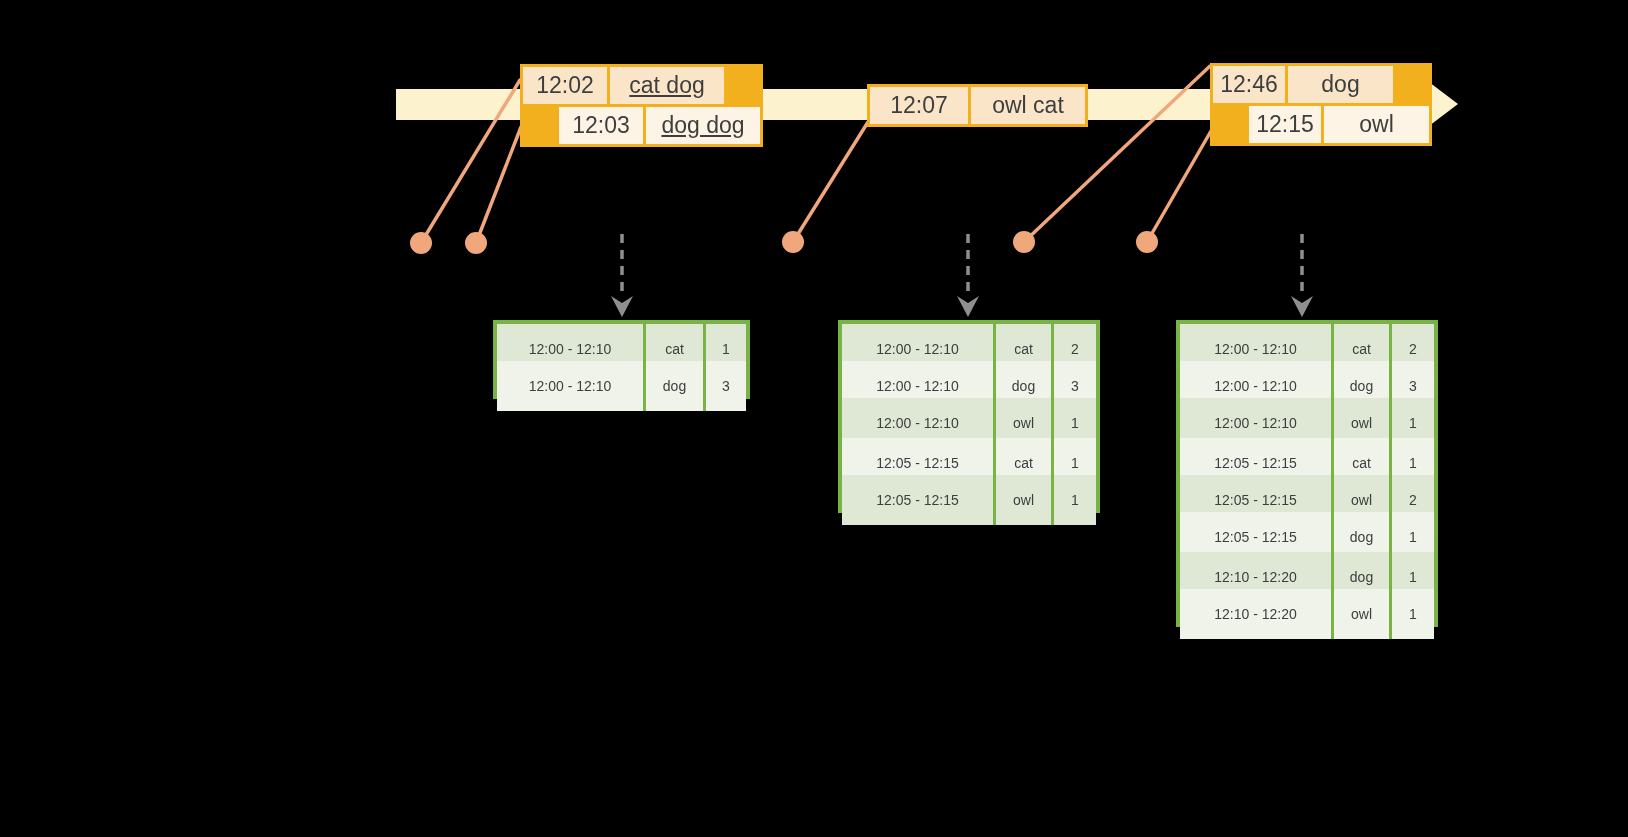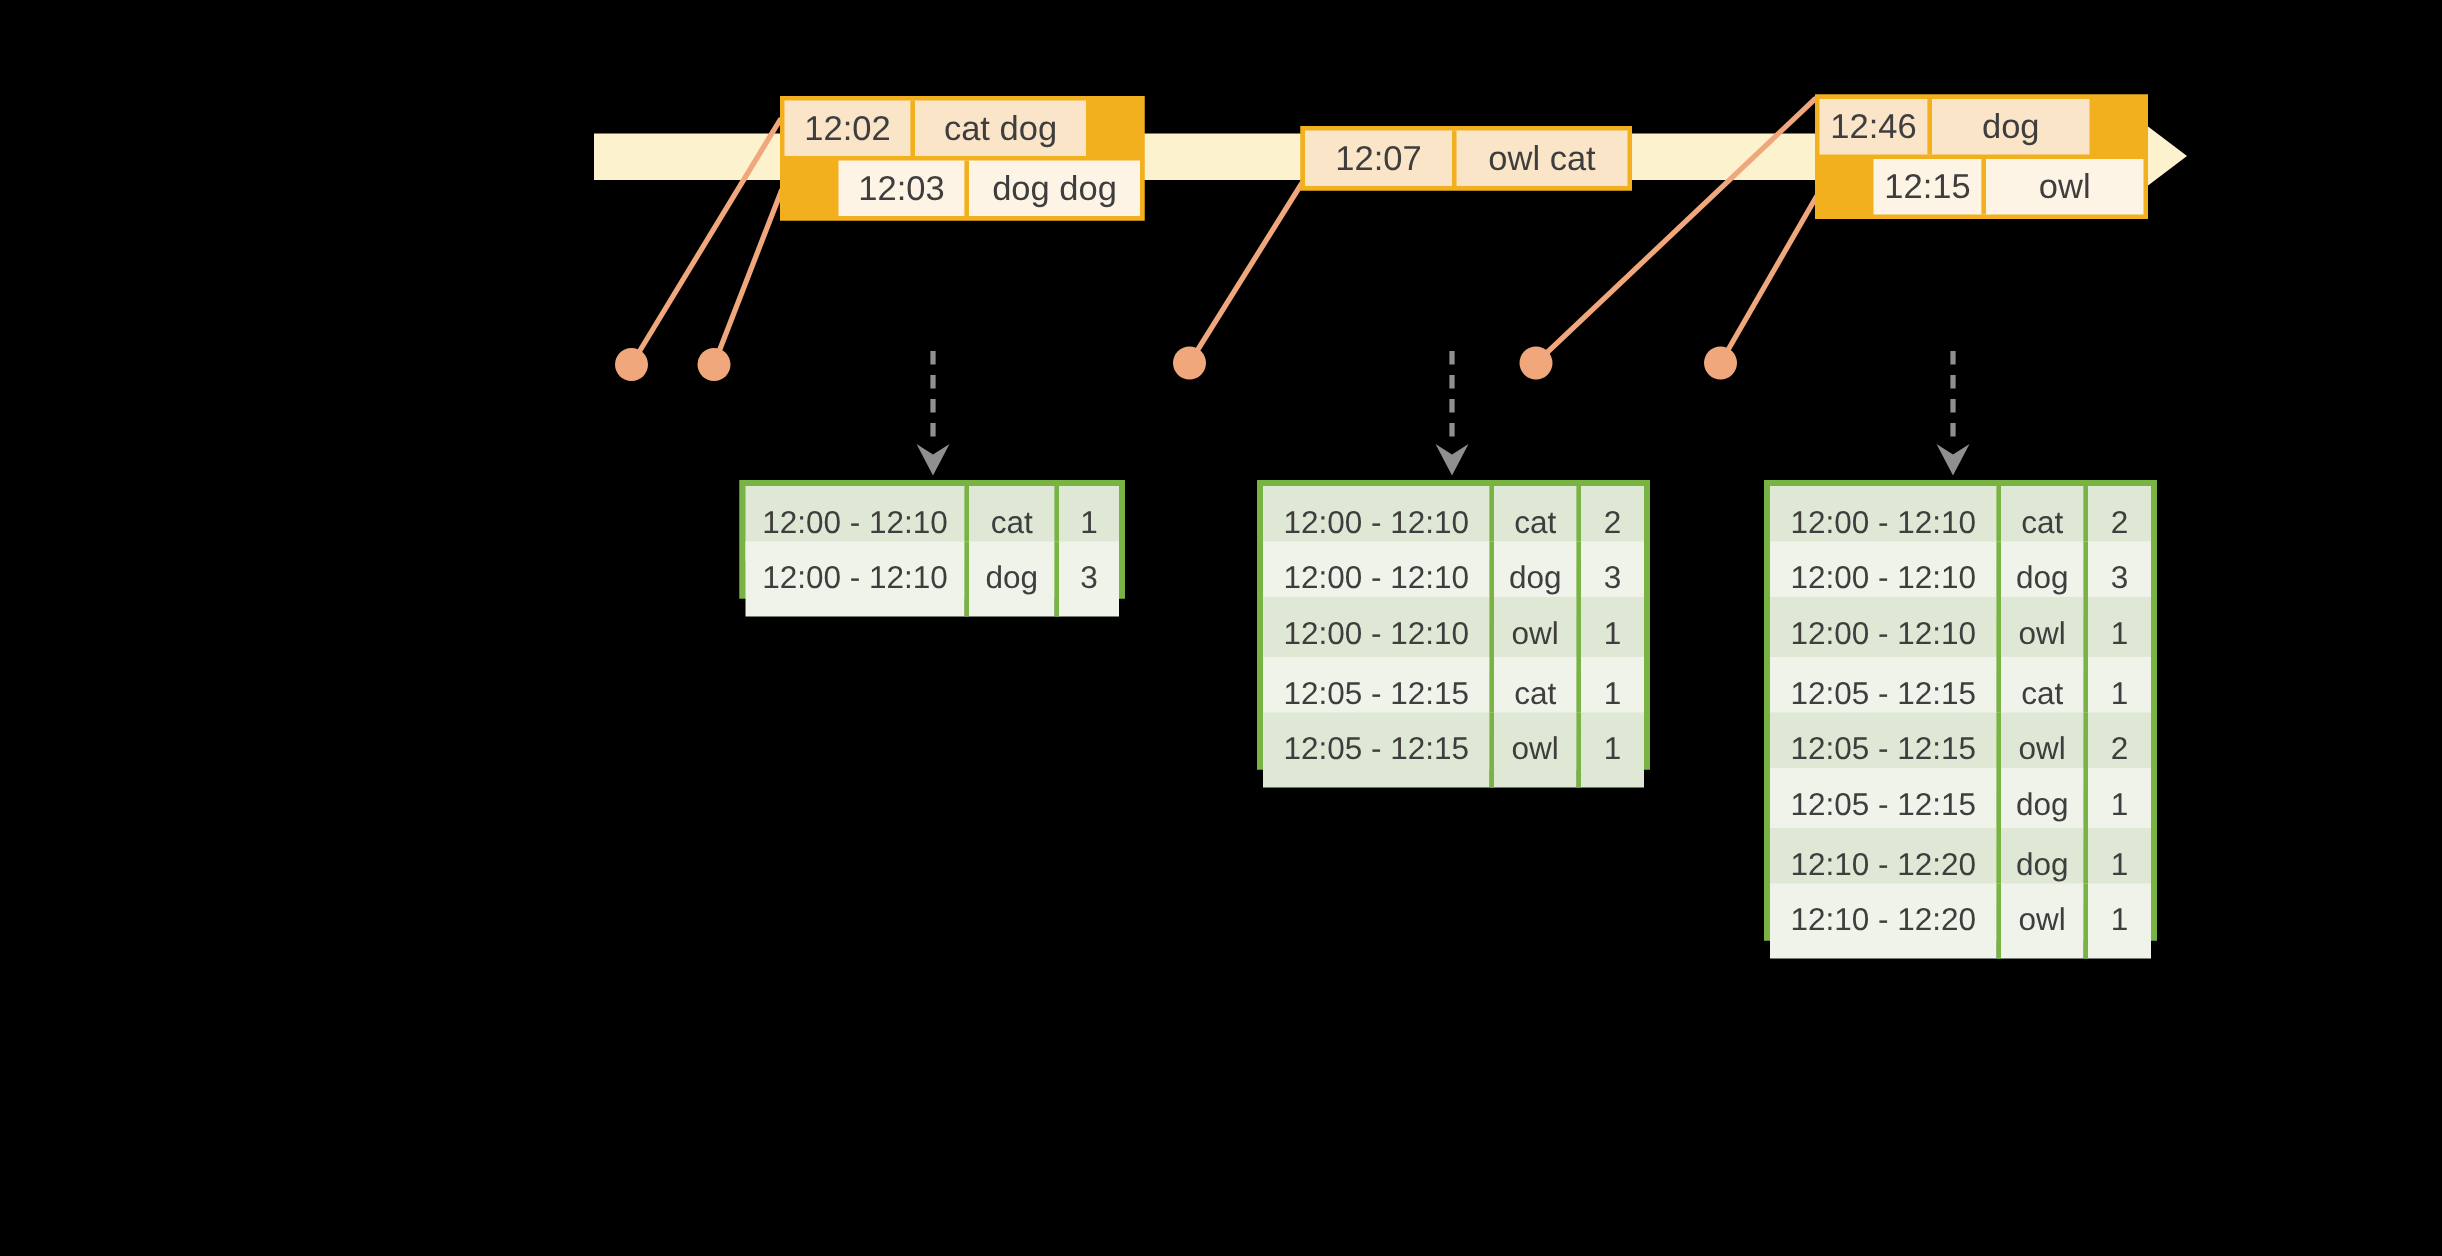--- a/index.html
+++ b/index.html
@@ -42,38 +42,38 @@
   .erow{display:flex;height:37px;}
   .erow + .erow{border-top:3px solid var(--event_border,#F2B01E);padding-left:36px;}
   .erow .cell{
     display:flex;align-items:center;justify-content:center;
     font-size:23px;height:37px;
     background:var(--event_row_light,#FDF4E5);
   }
   .erow:nth-child(odd) .cell{background:var(--event_row_dark,#FAE5C9);}
   .erow .cell.words{border-left:3px solid var(--event_border,#F2B01E);}
   .t1{left:520px;top:64px;}
-  .t1 .cell.time{width:84px;}  .t1 .cell.words{width:114px;}
+  .t1 .cell.time{width:84px;}  .t1 .cell.words{width:114px;text-decoration:underline;}
   .t2{left:867px;top:84px;}
   .t2 .cell.time{width:98px;}  .t2 .cell.words{width:114px;}
   .t3{left:1210px;top:63px;}
   .t3 .cell.time{width:72px;}  .t3 .cell.words{width:105px;}
 
   
   .gtable{
     position:absolute;z-index:2;
     border:4px solid var(--result_border,#79B343);
     background:var(--result_border,#79B343);
   }
   .grow{display:flex;height:34px;}
   .grow + .grow{border-top:3px solid var(--result_border,#79B343);}
   .grow.group-start{border-top-width:6px;}
   .grow .cell{
     display:flex;align-items:center;justify-content:center;
-    font-size:21px;height:50px;
+    font-size:14px;height:50px;
     background:var(--result_row_light,#EFF3EA);
   }
   .grow:nth-child(odd) .cell{background:var(--result_row_dark,#DEE8D5);}
   .grow .cell.word,.grow .cell.count{border-left:3px solid var(--result_border,#79B343);}
   .g1{left:493px;top:320px;}
   .g1 .cell.window{width:146px;} .g1 .cell.word{width:57px;} .g1 .cell.count{width:40px;}
   .g2{left:838px;top:320px;}
   .g2 .cell.window{width:151px;} .g2 .cell.word{width:55px;} .g2 .cell.count{width:42px;}
   .g3{left:1176px;top:320px;}
   .g3 .cell.window{width:151px;} .g3 .cell.word{width:55px;} .g3 .cell.count{width:42px;}

